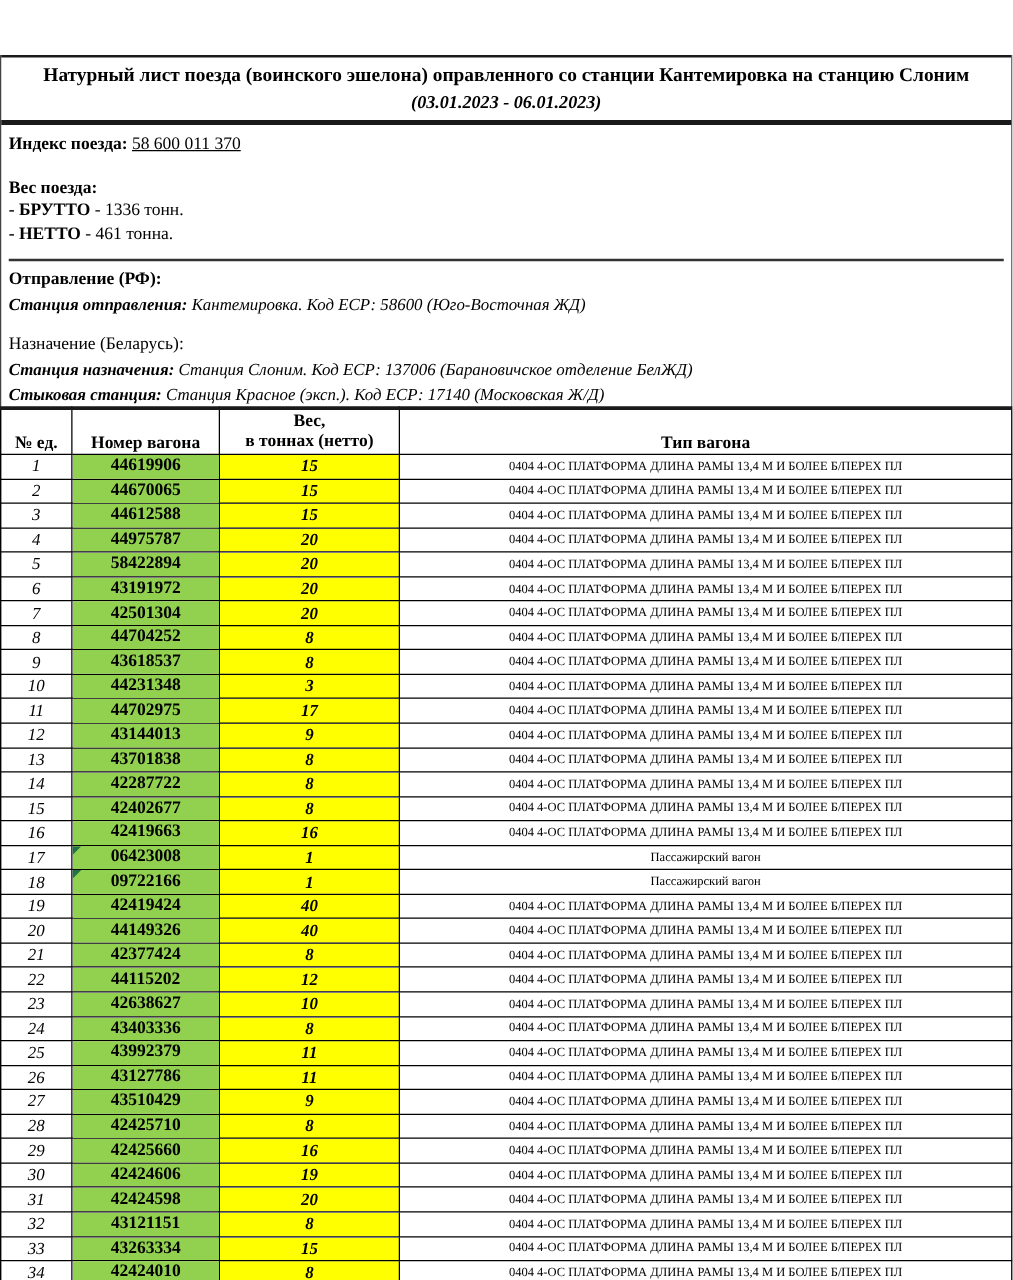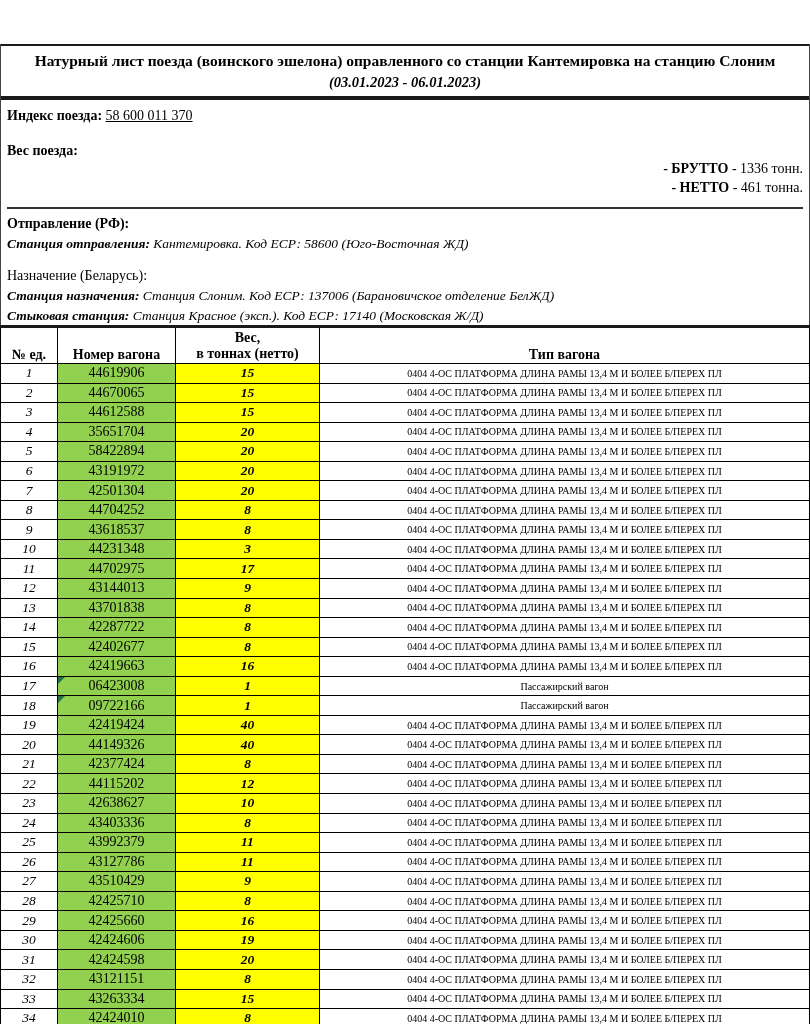--- a/index.html
+++ b/index.html
@@ -19,21 +19,21 @@
   }
   .title-line1 { font-size: 15.5px; font-weight: bold; line-height: 19px; }
   .title-line2 { font-size: 14.5px; font-weight: bold; font-style: italic; line-height: 18px; margin-top: 3px; }
 
   
   .info { padding: 0 6px; font-size: 14px; }
   .index-line { margin-top: 7px; line-height: 18px; }
   .bold { font-weight: bold; }
   .underline { text-decoration: underline; }
   .weights-title { margin-top: 17px; font-weight: bold; line-height: 18px; }
-  .weight-line { line-height: 18.5px; text-align: right; }
+  .weight-line { line-height: 18.5px; }
   .section-sep { border: none; border-top: 2px solid #333; margin-top: 10px; }
   .dep-heading { margin-top: 6px; font-weight: bold; line-height: 18px; }
   .station-line { margin-top: 2px; font-style: italic; line-height: 18px; font-size: 13.5px; }
   .station-label { font-weight: bold; }
   .dest-heading { margin-top: 14px; font-weight: normal; line-height: 18px; }
 
   
   table.wagons {
     width: 810px; margin-left: -1px;
     border-collapse: collapse; table-layout: fixed;
@@ -45,21 +45,21 @@
     text-align: center;
     overflow: hidden;
     white-space: nowrap;
     padding: 0 2px;
   }
   thead tr { height: 37px; }
   thead th { font-size: 14px; font-weight: bold; vertical-align: bottom; padding-bottom: 2px; line-height: 16px; }
   thead th.weight-h { vertical-align: middle; }
   tbody tr { height: 19.56px; }
   td.col-n { font-style: italic; font-size: 13.5px; }
-  td.col-wagon { font-weight: normal; font-size: 14px; background: var(--wagon-bg, #92D050); position: relative; }
+  td.col-wagon { font-weight: bold; font-size: 14px; background: var(--wagon-bg, #92D050); position: relative; }
   td.col-weight { font-weight: bold; font-style: italic; font-size: 13.5px; background: var(--weight-bg, #FFFF00); }
   td.col-type { font-size: 10px; }
   .corner-marker {
     position: absolute; top: 0; left: 0; width: 0; height: 0;
     border-top: 7px solid var(--marker-color, #217346);
     border-right: 7px solid transparent;
   }
 </style>
 </head>
 <body>
@@ -132,21 +132,21 @@
           <td class="col-type">0404 4-ОС ПЛАТФОРМА ДЛИНА РАМЫ 13,4 М И БОЛЕЕ Б/ПЕРЕХ ПЛ</td>
         </tr>
         <tr>
           <td class="col-n">3</td>
           <td class="col-wagon">44612588</td>
           <td class="col-weight">15</td>
           <td class="col-type">0404 4-ОС ПЛАТФОРМА ДЛИНА РАМЫ 13,4 М И БОЛЕЕ Б/ПЕРЕХ ПЛ</td>
         </tr>
         <tr>
           <td class="col-n">4</td>
-          <td class="col-wagon">35651704</td>
+          <td class="col-wagon">44975787</td>
           <td class="col-weight">20</td>
           <td class="col-type">0404 4-ОС ПЛАТФОРМА ДЛИНА РАМЫ 13,4 М И БОЛЕЕ Б/ПЕРЕХ ПЛ</td>
         </tr>
         <tr>
           <td class="col-n">5</td>
           <td class="col-wagon">58422894</td>
           <td class="col-weight">20</td>
           <td class="col-type">0404 4-ОС ПЛАТФОРМА ДЛИНА РАМЫ 13,4 М И БОЛЕЕ Б/ПЕРЕХ ПЛ</td>
         </tr>
         <tr>

